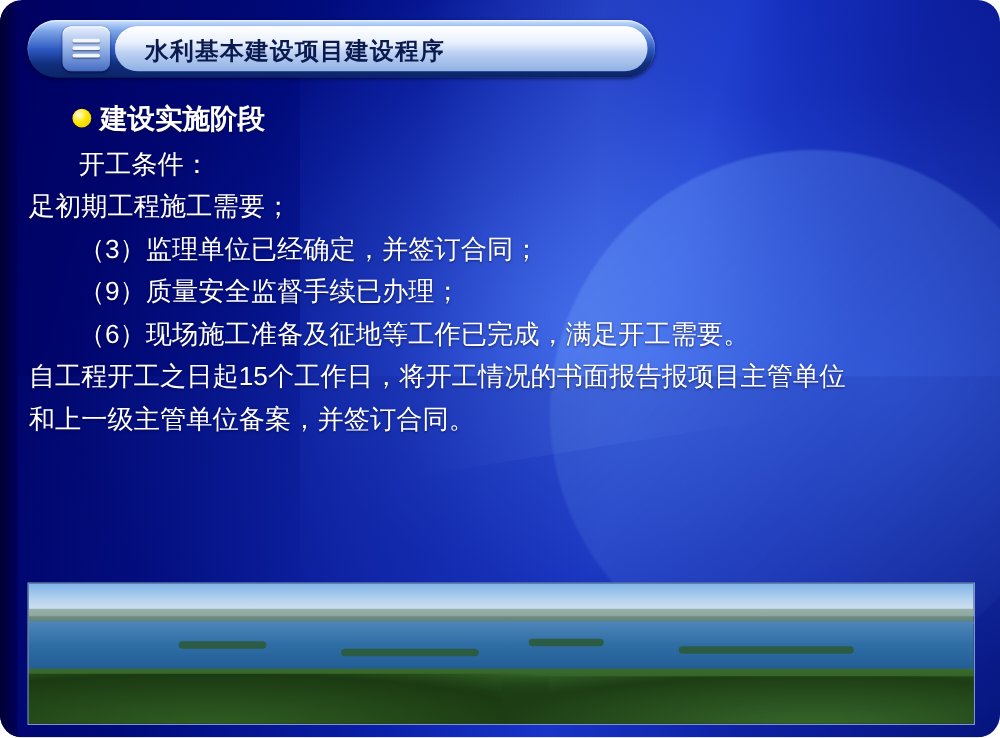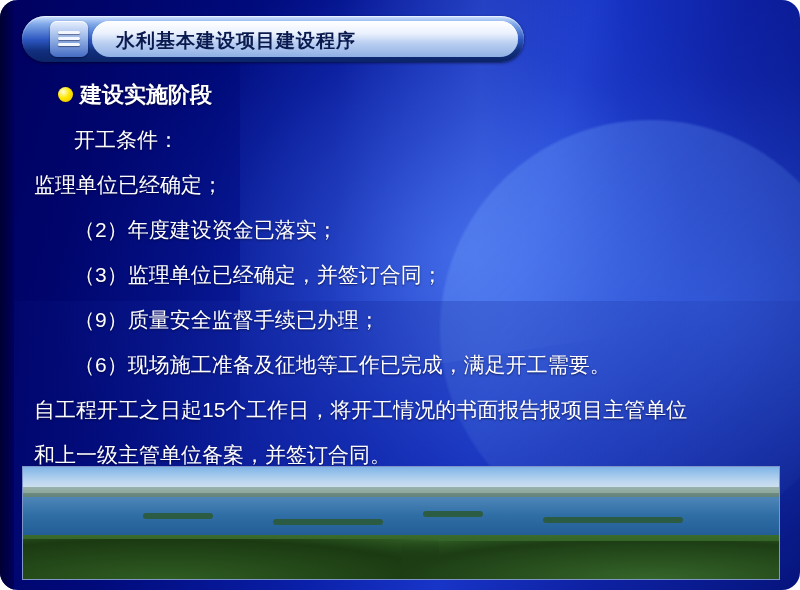--- a/index.html
+++ b/index.html
@@ -155,21 +155,21 @@
     margin-right: 7px;
     flex: none;
     box-shadow: 0 0 2px rgba(0,0,0,0.4);
   }
   .heading-text {
     font-size: 22px;
     font-weight: bold;
     color: #ffffff;
   }
   .line {
-    margin: 12px;
+    margin: 1px;
     white-space: nowrap;
   }
   .indent1 { padding-left: 40px; }
   .indent0 { padding-left: 0px; }
   .indent-para { padding-left: 62px; }
 
   
   .photo {
     position: absolute;
     left: 22px;
@@ -248,22 +248,21 @@
     </div>
     <div class="title-text">水利基本建设项目建设程序</div>
   </div>
 
   <div class="content">
     <div class="heading-row">
       <span class="bullet-dot"></span>
       <span class="heading-text">建设实施阶段</span>
     </div>
     <p class="line indent1">开工条件：</p>
-    <p class="line indent0">监理单位已经确定；</p>
-    <p class="line indent1">（2）年度建设资金已落实；</p>
+    <p class="line indent0">足初期工程施工需要；</p>
     <p class="line indent1">（3）监理单位已经确定，并签订合同；</p>
     <p class="line indent1">（9）质量安全监督手续已办理；</p>
     <p class="line indent1">（6）现场施工准备及征地等工作已完成，满足开工需要。</p>
     <p class="line indent0">自工程开工之日起15个工作日，将开工情况的书面报告报项目主管单位</p>
     <p class="line indent0">和上一级主管单位备案，并签订合同。</p>
   </div>
 
   <div class="photo">
     <div class="ph-sky"></div>
     <div class="ph-far"></div>

